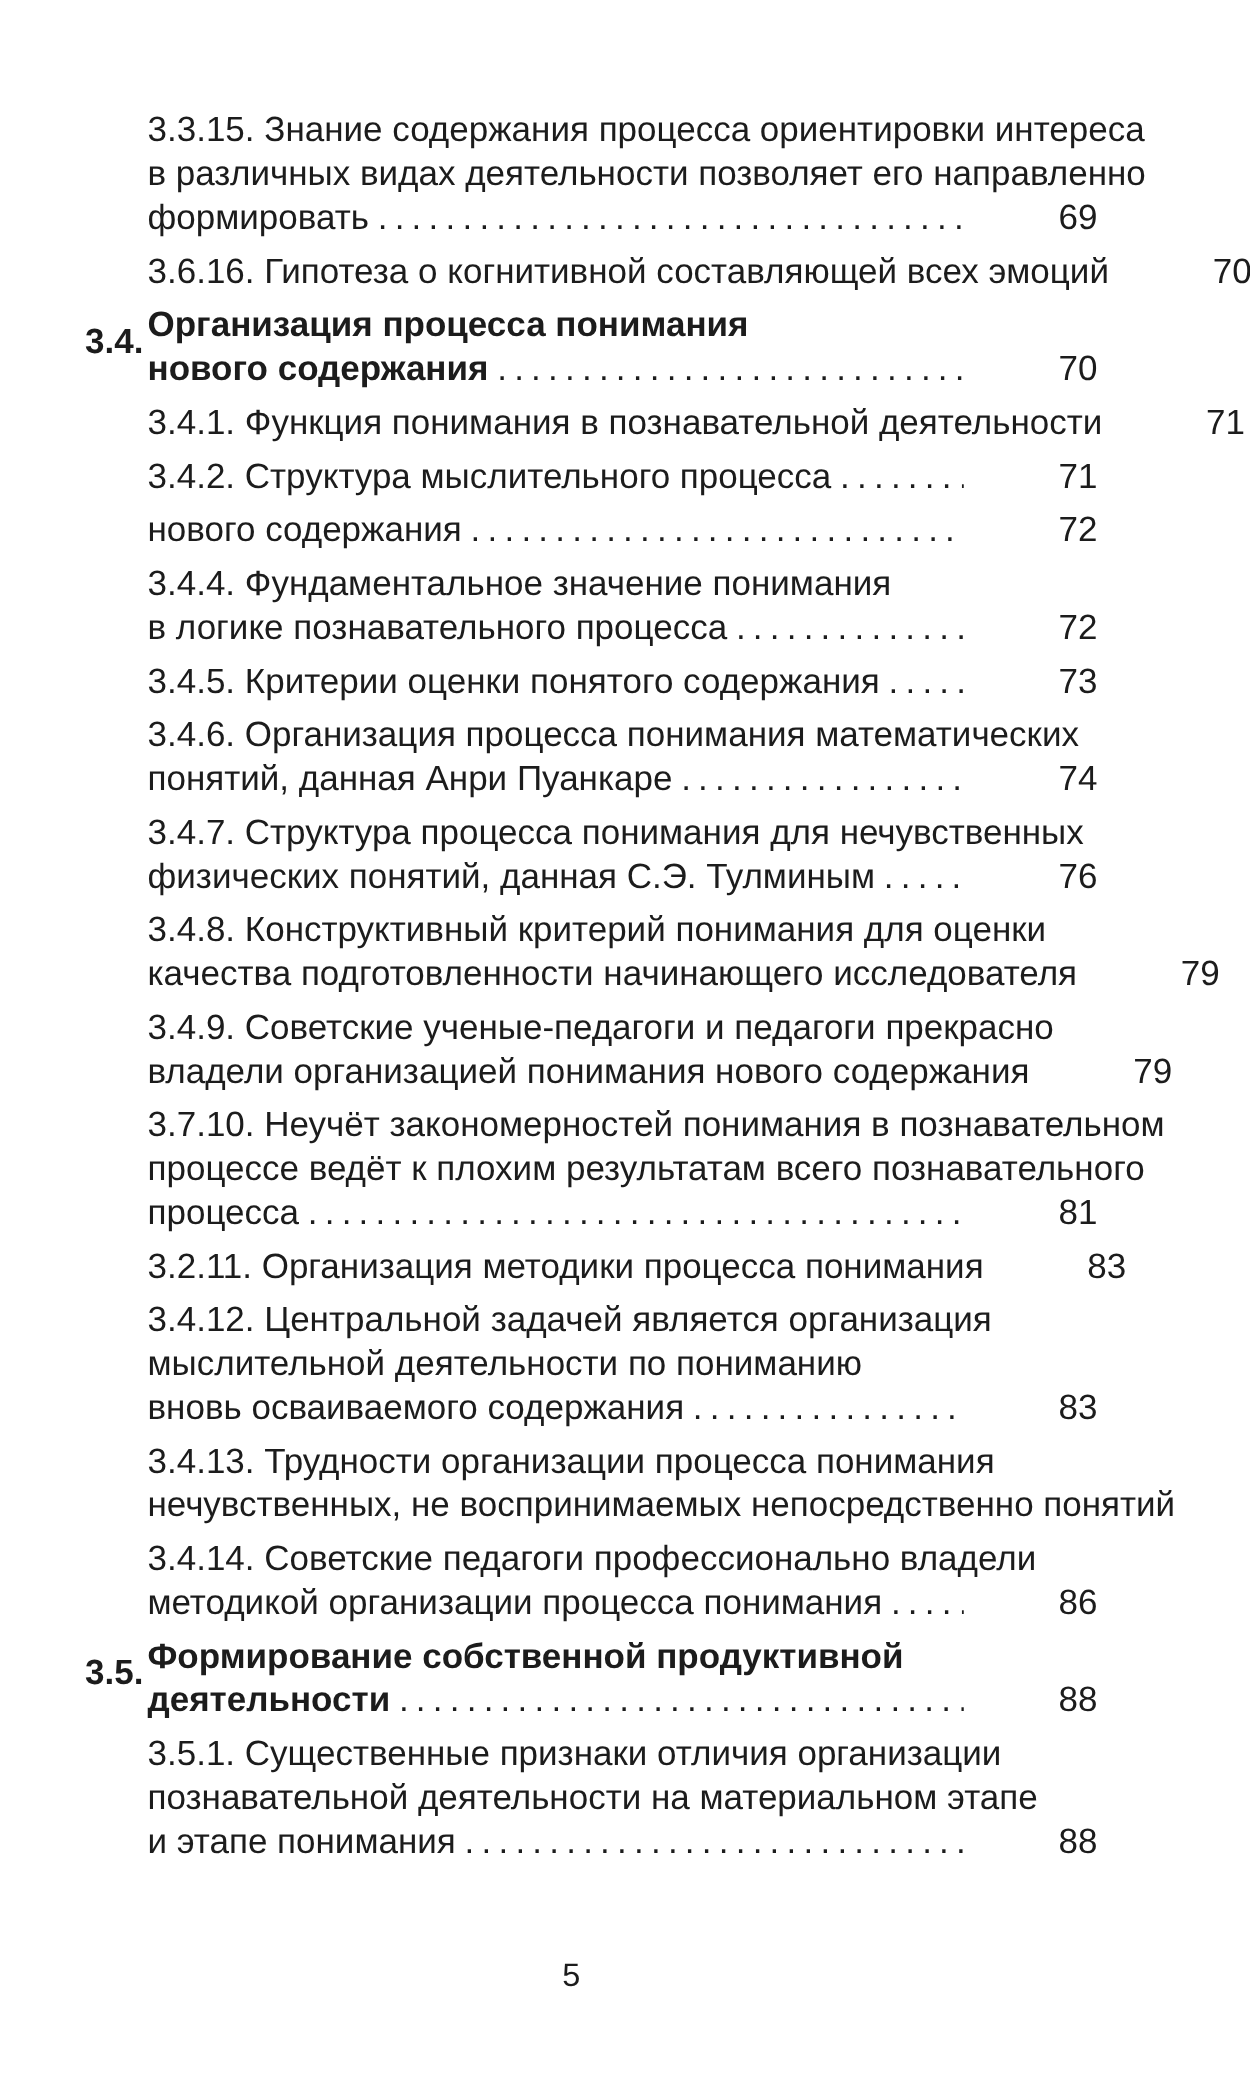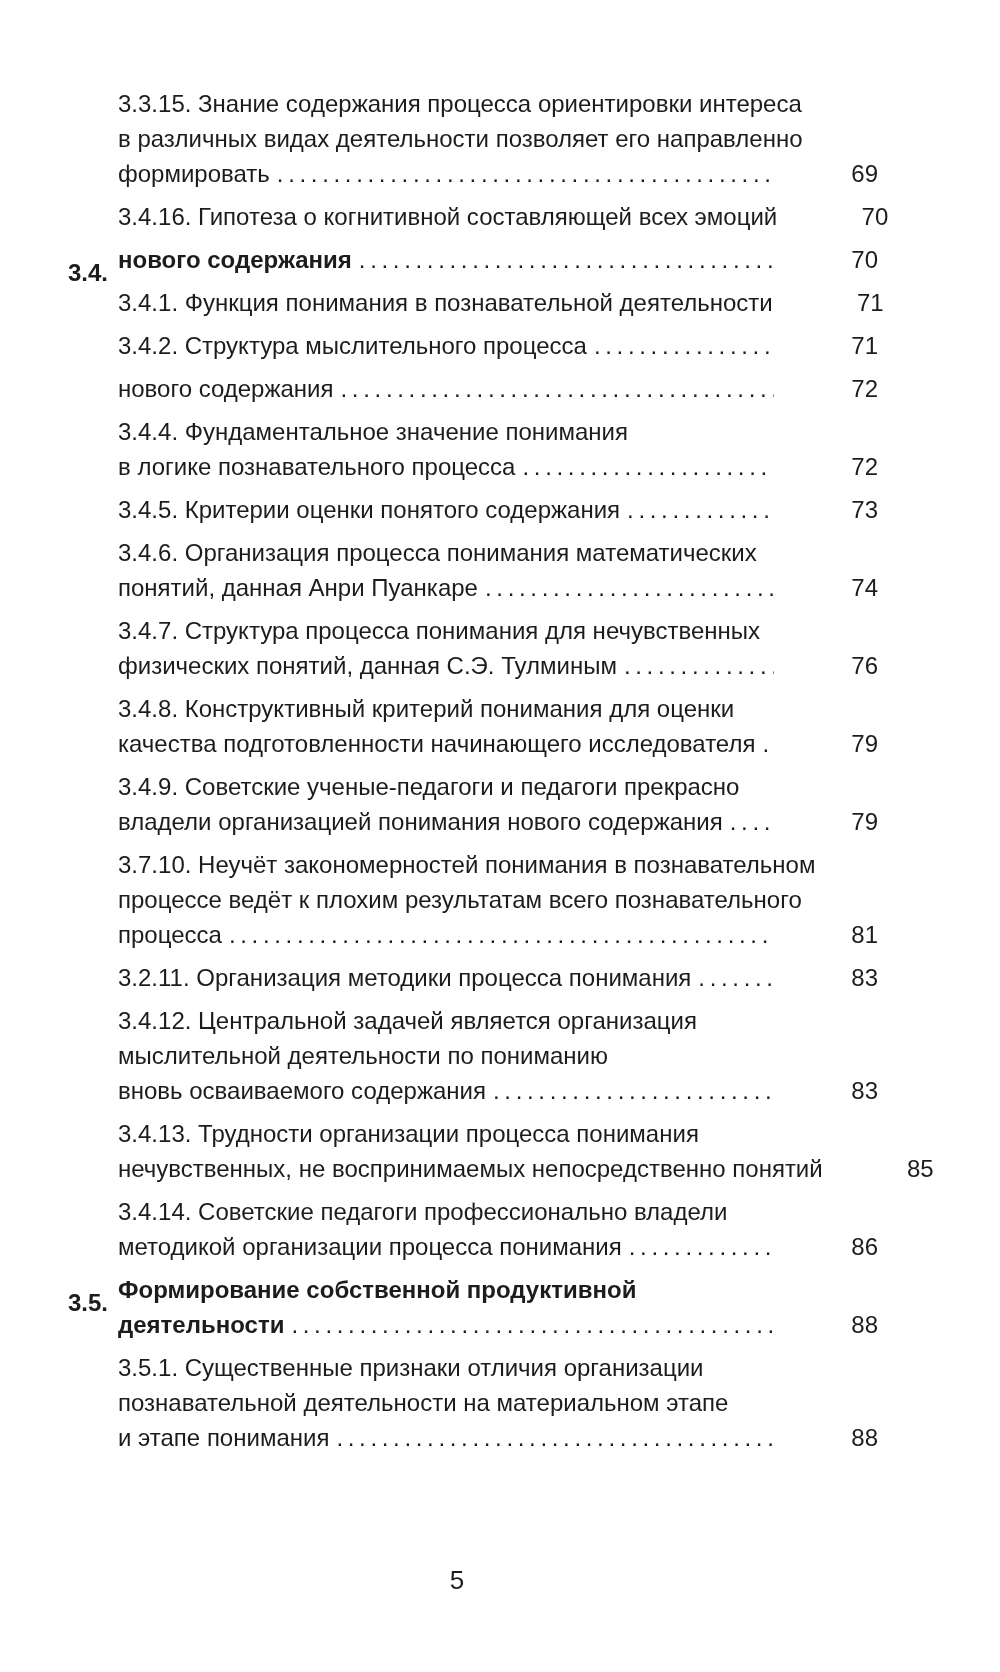--- a/index.html
+++ b/index.html
@@ -21,21 +21,21 @@
     box-sizing: border-box;
     padding: 86px 122px 0 118px;
     background: #ffffff;
     overflow: hidden;
   }
   .toc {
     width: 100%;
   }
   .entry {
     margin-bottom: 8px;
-    font-size: 24px;
+    font-size: 28px;
     line-height: 35px;
   }
   .entry .line {
     white-space: nowrap;
   }
   .entry .line.last {
     display: flex;
     align-items: center;
   }
   .entry .line.last .line-text {
@@ -89,27 +89,27 @@
         <div class="line"><span class="line-text">3.3.15. Знание содержания процесса ориентировки интереса</span></div>
         <div class="line"><span class="line-text">в различных видах деятельности позволяет его направленно</span></div>
         <div class="line last">
           <span class="line-text">формировать</span>
           <span class="leader">. . . . . . . . . . . . . . . . . . . . . . . . . . . . . . . . . . . . . . . . . . . . . . . . . . . . . . . . . . . . . . . . . . . . . . </span>
           <span class="pagenum">69</span>
         </div>
       </div>
       <div class="entry">
         <div class="line last">
-          <span class="line-text">3.4.16. Гипотеза о когнитивной составляющей всех эмоций</span>
+          <span class="line-text">3.6.16. Гипотеза о когнитивной составляющей всех эмоций</span>
           <span class="leader">. . . . . . . . . . . . . . . . . . . . . . . . . . . . . . . . . . . . . . . . . . . . . . . . . . . . . . . . . . . . . . . . . . . . . . </span>
           <span class="pagenum">70</span>
         </div>
       </div>
       <div class="entry section">
-        <div class="line"><span class="sec-num">3.4.</span></div>
+        <div class="line"><span class="sec-num">3.4.</span><span class="line-text">Организация процесса понимания</span></div>
         <div class="line last">
           <span class="line-text">нового содержания</span>
           <span class="leader">. . . . . . . . . . . . . . . . . . . . . . . . . . . . . . . . . . . . . . . . . . . . . . . . . . . . . . . . . . . . . . . . . . . . . . </span>
           <span class="pagenum">70</span>
         </div>
       </div>
       <div class="entry">
         <div class="line last">
           <span class="line-text">3.4.1. Функция понимания в познавательной деятельности</span>
           <span class="leader">. . . . . . . . . . . . . . . . . . . . . . . . . . . . . . . . . . . . . . . . . . . . . . . . . . . . . . . . . . . . . . . . . . . . . . </span>

